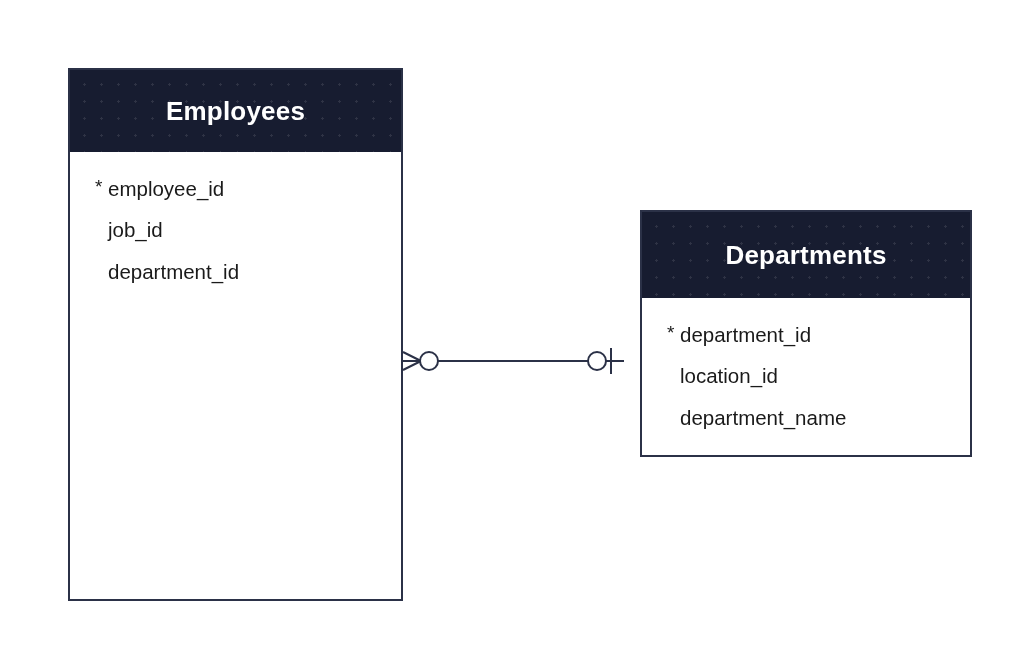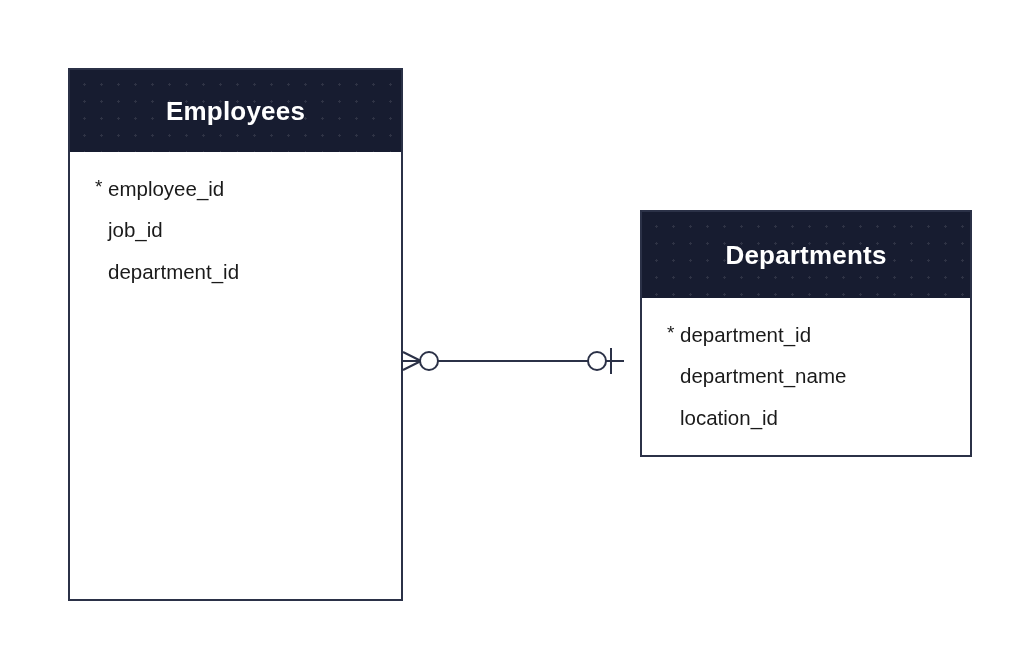--- a/index.html
+++ b/index.html
@@ -120,25 +120,25 @@
       <span class="entity-title">Departments</span>
     </div>
     <div class="entity-body">
 
       <div class="field-row">
         <span class="pk-mark">*</span>
         <span>department_id</span>
       </div>
 
       <div class="field-row">
-        <span>department_name</span>
+        <span>location_id</span>
       </div>
 
       <div class="field-row">
-        <span>location_id</span>
+        <span>department_name</span>
       </div>
 
     </div>
   </div>
 
   <svg id="relationship" viewBox="0 0 1024 670">
 
     <line x1="403" y1="361" x2="624" y2="361" stroke="#2b3147" stroke-width="2"></line>
 
     <g>

